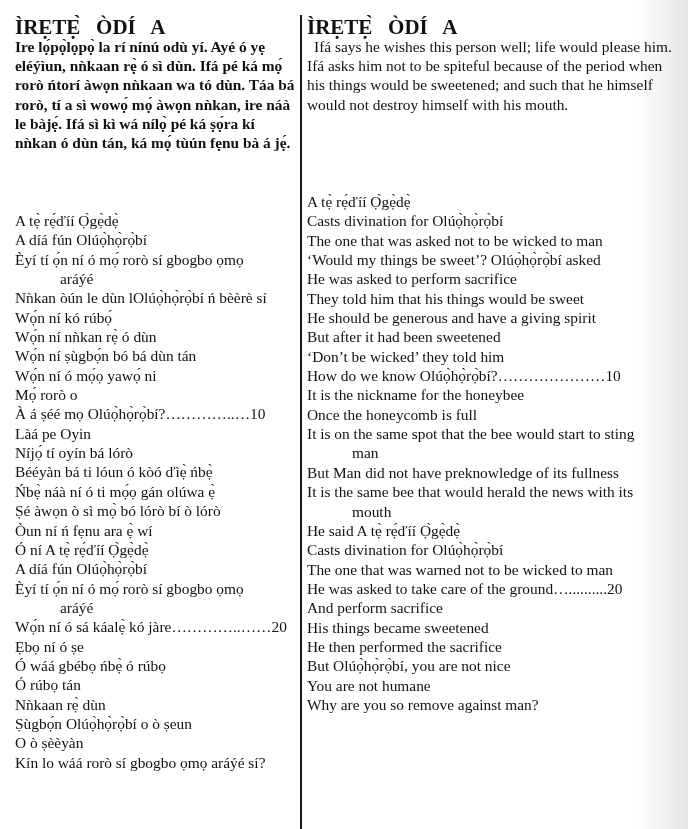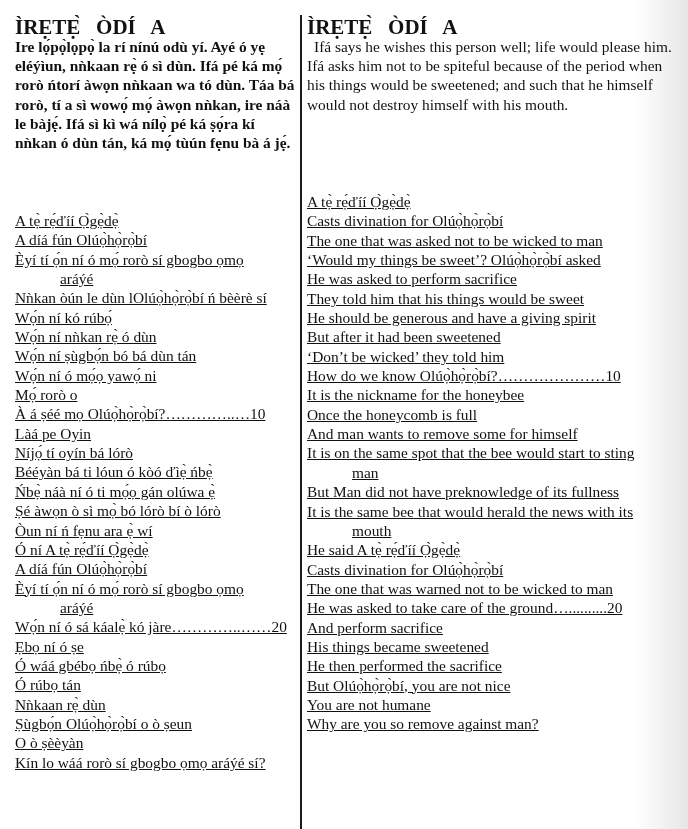--- a/index.html
+++ b/index.html
@@ -55,21 +55,20 @@
       text-indent: 7px;
     }
     .verse {
       margin: 0;
       padding: 0;
       list-style: none;
     }
     .verse li {
       line-height: 19.35px;
       white-space: nowrap;
-      text-decoration: underline;
     }
     .verse li.wrap {
       padding-left: 45px;
     }
     .verse-left {
       margin-top: 22px;
     }
     .verse-right {
       margin-top: 19px;
     }
@@ -124,21 +123,20 @@
       <li>The one that was asked not to be wicked to man</li>
       <li>‘Would my things be sweet’? Olúọ̀họ̀rọ̀bí asked</li>
       <li>He was asked to perform sacrifice</li>
       <li>They told him that his things would be sweet</li>
       <li>He should be generous and have a giving spirit</li>
       <li>But after it had been sweetened</li>
       <li>‘Don’t be wicked’ they told him</li>
       <li>How do we know Olúọ̀họ̀rọ̀bí?…………………10</li>
       <li>It is the nickname for the honeybee</li>
       <li>Once the honeycomb is full</li>
-      <li>And man wants to remove some for himself</li>
       <li>It is on the same spot that the bee would start to sting</li>
       <li class="wrap">man</li>
       <li>But Man did not have preknowledge of its fullness</li>
       <li>It is the same bee that would herald the news with its</li>
       <li class="wrap">mouth</li>
       <li>He said A tẹ̀ rẹ́ďíí Ọ̀gẹ̀dẹ̀</li>
       <li>Casts divination for Olúọ̀họ̀rọ̀bí</li>
       <li>The one that was warned not to be wicked to man</li>
       <li>He was asked to take care of the ground…..........20</li>
       <li>And perform sacrifice</li>

